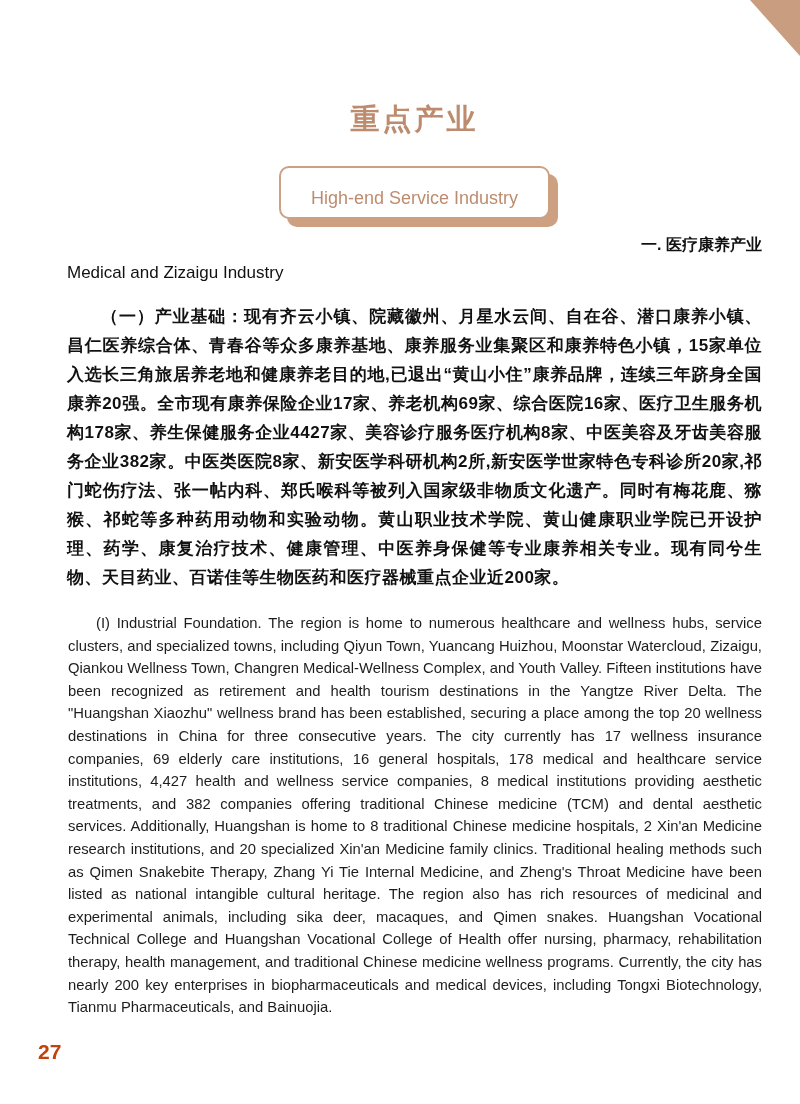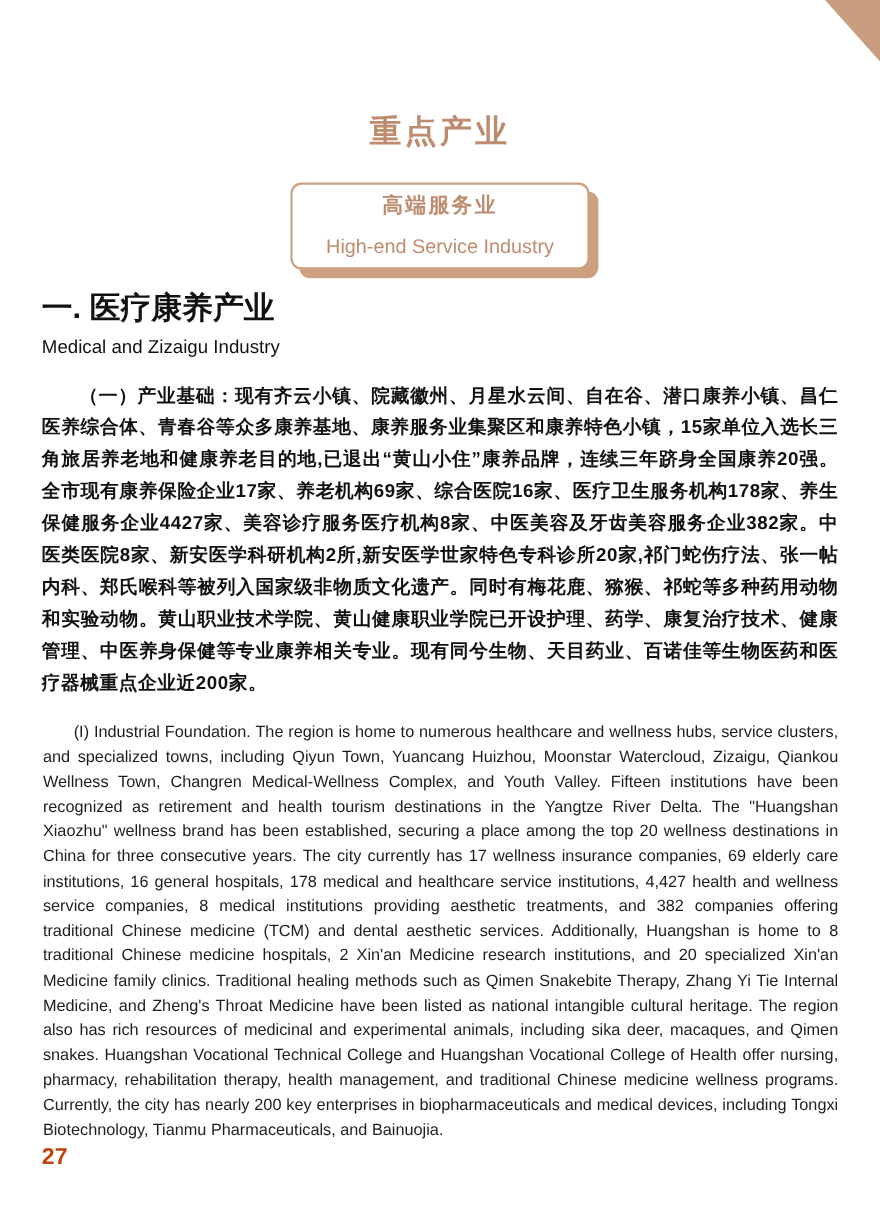--- a/index.html
+++ b/index.html
@@ -6,20 +6,21 @@
   * { box-sizing: border-box; }
   body { font-family: "Liberation Sans", "DejaVu Sans", sans-serif; }
 
   .page {
     position: relative;
     width: 800px;
     height: 1104px;
     margin: 0 auto;
     background: #ffffff;
     overflow: hidden;
+    padding-left: 29px;
   }
 
   .corner-triangle {
     position: absolute;
     top: 0; right: 0;
     width: 0; height: 0;
     border-top: 56px solid var(--corner, #c89d80);
     border-left: 50px solid transparent;
   }
 
@@ -55,23 +56,24 @@
   }
   .tag-en {
     margin-top: 14px;
     font-size: 18px;
     color: var(--accent-text, #bd8c6f);
   }
 
   .content { margin: 0 38px; }
   .sec-heading-zh {
     margin: 16px 0 0 0;
-    font-size: 28px;
+    font-size: 16px;
     font-weight: 700;
     color: var(--text-primary, #111111);
+    text-align: right;
   }
   .sec-heading-en {
     margin-top: 7px;
     font-size: 17px;
     color: var(--text-primary, #111111);
   }
   .para-zh {
     margin: 19px 0 0 0;
     font-size: 17px;
     font-weight: 700;
@@ -105,21 +107,20 @@
 <div class="page">
 
   <div class="corner-triangle"></div>
 
   <header class="doc-header">
     <h1 class="title-zh">重点产业</h1>
   </header>
 
   <div class="tag-wrap">
     <div class="tag-box">
-      <div class="tag-zh">高端服务业</div>
       <div class="tag-en">High-end Service Industry</div>
     </div>
   </div>
 
   <section class="content">
     <h2 class="sec-heading-zh">一. 医疗康养产业</h2>
     <div class="sec-heading-en">Medical and Zizaigu Industry</div>
     <p class="para-zh">（一）产业基础：现有齐云小镇、院藏徽州、月星水云间、自在谷、潜口康养小镇、昌仁医养综合体、青春谷等众多康养基地、康养服务业集聚区和康养特色小镇，15家单位入选长三角旅居养老地和健康养老目的地,已退出“黄山小住”康养品牌，连续三年跻身全国康养20强。全市现有康养保险企业17家、养老机构69家、综合医院16家、医疗卫生服务机构178家、养生保健服务企业4427家、美容诊疗服务医疗机构8家、中医美容及牙齿美容服务企业382家。中医类医院8家、新安医学科研机构2所,新安医学世家特色专科诊所20家,祁门蛇伤疗法、张一帖内科、郑氏喉科等被列入国家级非物质文化遗产。同时有梅花鹿、猕猴、祁蛇等多种药用动物和实验动物。黄山职业技术学院、黄山健康职业学院已开设护理、药学、康复治疗技术、健康管理、中医养身保健等专业康养相关专业。现有同兮生物、天目药业、百诺佳等生物医药和医疗器械重点企业近200家。</p>
     <p class="para-en">(I) Industrial Foundation. The region is home to numerous healthcare and wellness hubs, service clusters, and specialized towns, including Qiyun Town, Yuancang Huizhou, Moonstar Watercloud, Zizaigu, Qiankou Wellness Town, Changren Medical-Wellness Complex, and Youth Valley. Fifteen institutions have been recognized as retirement and health tourism destinations in the Yangtze River Delta. The "Huangshan Xiaozhu" wellness brand has been established, securing a place among the top 20 wellness destinations in China for three consecutive years. The city currently has 17 wellness insurance companies, 69 elderly care institutions, 16 general hospitals, 178 medical and healthcare service institutions, 4,427 health and wellness service companies, 8 medical institutions providing aesthetic treatments, and 382 companies offering traditional Chinese medicine (TCM) and dental aesthetic services. Additionally, Huangshan is home to 8 traditional Chinese medicine hospitals, 2 Xin'an Medicine research institutions, and 20 specialized Xin'an Medicine family clinics. Traditional healing methods such as Qimen Snakebite Therapy, Zhang Yi Tie Internal Medicine, and Zheng's Throat Medicine have been listed as national intangible cultural heritage. The region also has rich resources of medicinal and experimental animals, including sika deer, macaques, and Qimen snakes. Huangshan Vocational Technical College and Huangshan Vocational College of Health offer nursing, pharmacy, rehabilitation therapy, health management, and traditional Chinese medicine wellness programs. Currently, the city has nearly 200 key enterprises in biopharmaceuticals and medical devices, including Tongxi Biotechnology, Tianmu Pharmaceuticals, and Bainuojia.</p>
   </section>

